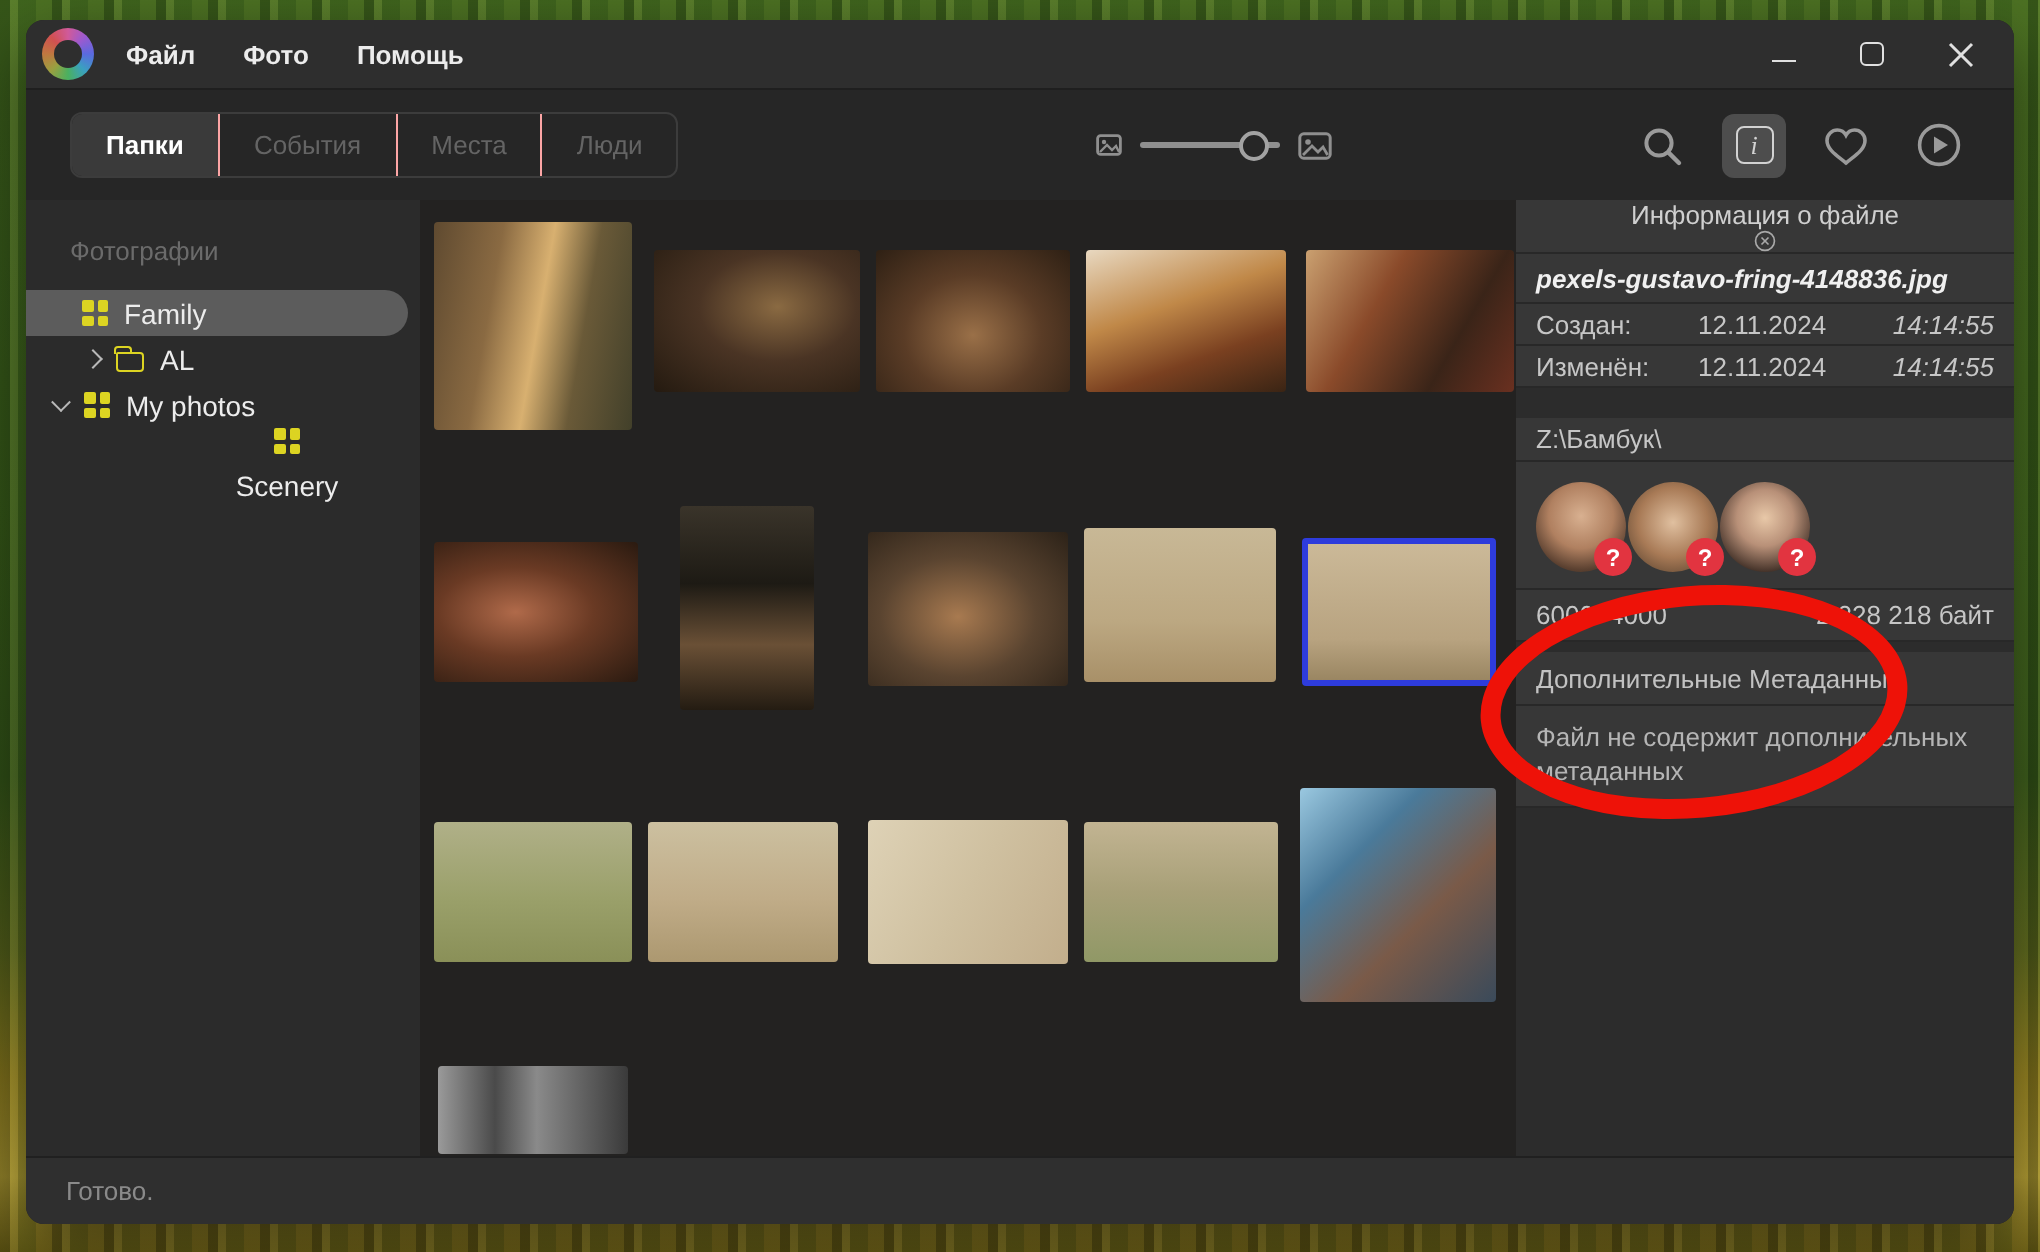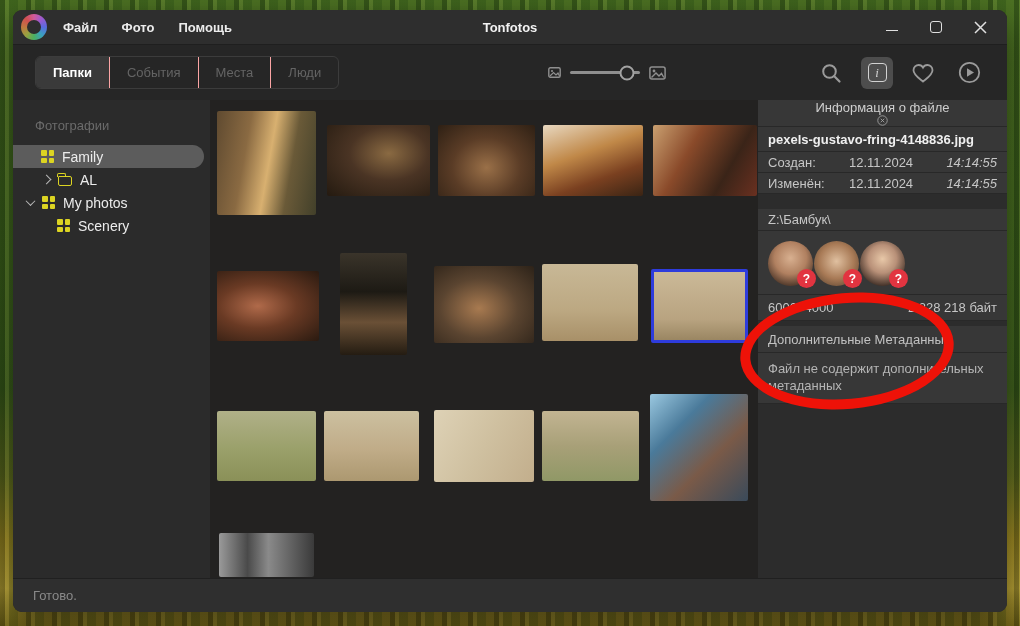--- a/index.html
+++ b/index.html
@@ -50,40 +50,40 @@
   .info-glyph-box { width:19px; height:19px; border:1.6px solid #d2d2d2; border-radius:4px; display:flex; align-items:center; justify-content:center; }
   .info-glyph { font-family:"Liberation Serif", serif; font-style:italic; font-size:13px; color:#d2d2d2; line-height:1; }
 
   
   .content { flex:1; display:flex; min-height:0; position:relative; }
 
   .sidebar { width:197px; background:#2b2b2b; padding-top:18px; flex-shrink:0; }
   .sb-header { color:#6b6b6b; font-size:13px; padding:0 0 12px 22px; }
   .sb-item { height:23px; display:flex; align-items:center; gap:8px; color:#ececec; font-size:14px; cursor:default; }
   .sb-item.selected { background:#5c5c5c; border-radius:0 12px 12px 0; margin-right:6px; }
-  .pl0 { padding-left:14px; } .pl0i { padding-left:28px; } .pl1 { padding-left:30px; } .pl2 { padding-left:44px; }
+  .pl0 { padding-left:14px; } .pl0i { padding-left:28px; } .pl1 { padding-left:30px; } .pl2 { padding-left:64px;flex-direction:column; }
   .chev { width:7px; height:7px; border-right:1.6px solid #b8b8b8; border-bottom:1.6px solid #b8b8b8; flex-shrink:0; }
   .chev.down { transform:rotate(45deg) translate(-1px,-1px); }
   .chev.right { transform:rotate(-45deg); }
   .icon-grid { width:13px; height:13px; display:grid; grid-template-columns:1fr 1fr; gap:2px; flex-shrink:0; }
   .icon-grid span { background:#dcd422; border-radius:1px; }
   .icon-folder { width:14px; height:10px; border:1.6px solid #dcd422; border-radius:1px 2px 2px 2px; position:relative; margin-top:3px; flex-shrink:0; }
   .icon-folder::before { content:""; position:absolute; top:-4px; left:-1.6px; width:7px; height:3px;
     border:1.6px solid #dcd422; border-bottom:none; border-radius:2px 2px 0 0; }
 
   .photo-grid { flex:1; position:relative; background:#232221; overflow:hidden; }
   .thumb { position:absolute; border-radius:2px; }
   .thumb.selected { border:3px solid #2e3cdc; }
 
   
   .panel { width:249px; background:#2c2c2c; flex-shrink:0; font-size:13px; color:#c6c6c6; }
   .prow { background:#373737; border-bottom:1px solid #282828; padding:0 10px; display:flex; align-items:center; }
   .prow.gap { background:#2c2c2c; border-bottom:none; height:5px; padding:0; }
   .p-title { height:27px; justify-content:space-between; color:#cfcfcf;flex-direction:column; }
-  .p-file { height:25px; font-weight:bold; color:#f0f0f0; }
+  .p-file { height:25px; font-weight:bold; color:#f0f0f0;font-style:italic; }
   .p-date { height:21px; }
   .p-date .lbl { flex:1; }
   .p-date .d { width:86px; text-align:left; }
   .p-date .t { width:62px; text-align:right;font-style:italic; }
   .p-path { height:22px;margin-top:10px; }
   .p-faces { height:64px; gap:1px; padding-top:2px; }
   .avatar { position:relative; width:45px; height:45px; border-radius:50%; flex-shrink:0; }
   .badge { position:absolute; right:-3px; bottom:-2px; width:19px; height:19px; border-radius:50%;
     background:#e23440; color:#ffffff; font-size:12px; font-weight:bold; display:flex; align-items:center; justify-content:center; }
   .p-dims { height:26px; justify-content:space-between; }
@@ -105,21 +105,20 @@
 
 <div class="window">
 
   <div class="titlebar">
     <div class="logo"></div>
     <div class="menu">
       <span class="menu-item">Файл</span>
       <span class="menu-item">Фото</span>
       <span class="menu-item">Помощь</span>
     </div>
-    <div class="win-title">Tonfotos</div>
     <div class="win-controls">
       <div class="ctl">
           <div class="ctl-min"></div>
         </div>
       <div class="ctl">
           <div class="ctl-max"></div>
         </div>
       <div class="ctl ctl-close">
         <svg width="13" height="13" viewBox="0 0 13 13">
           <path d="M1 1 L12 12 M12 1 L1 12" stroke="#e0e0e0" stroke-width="1.5"></path>

